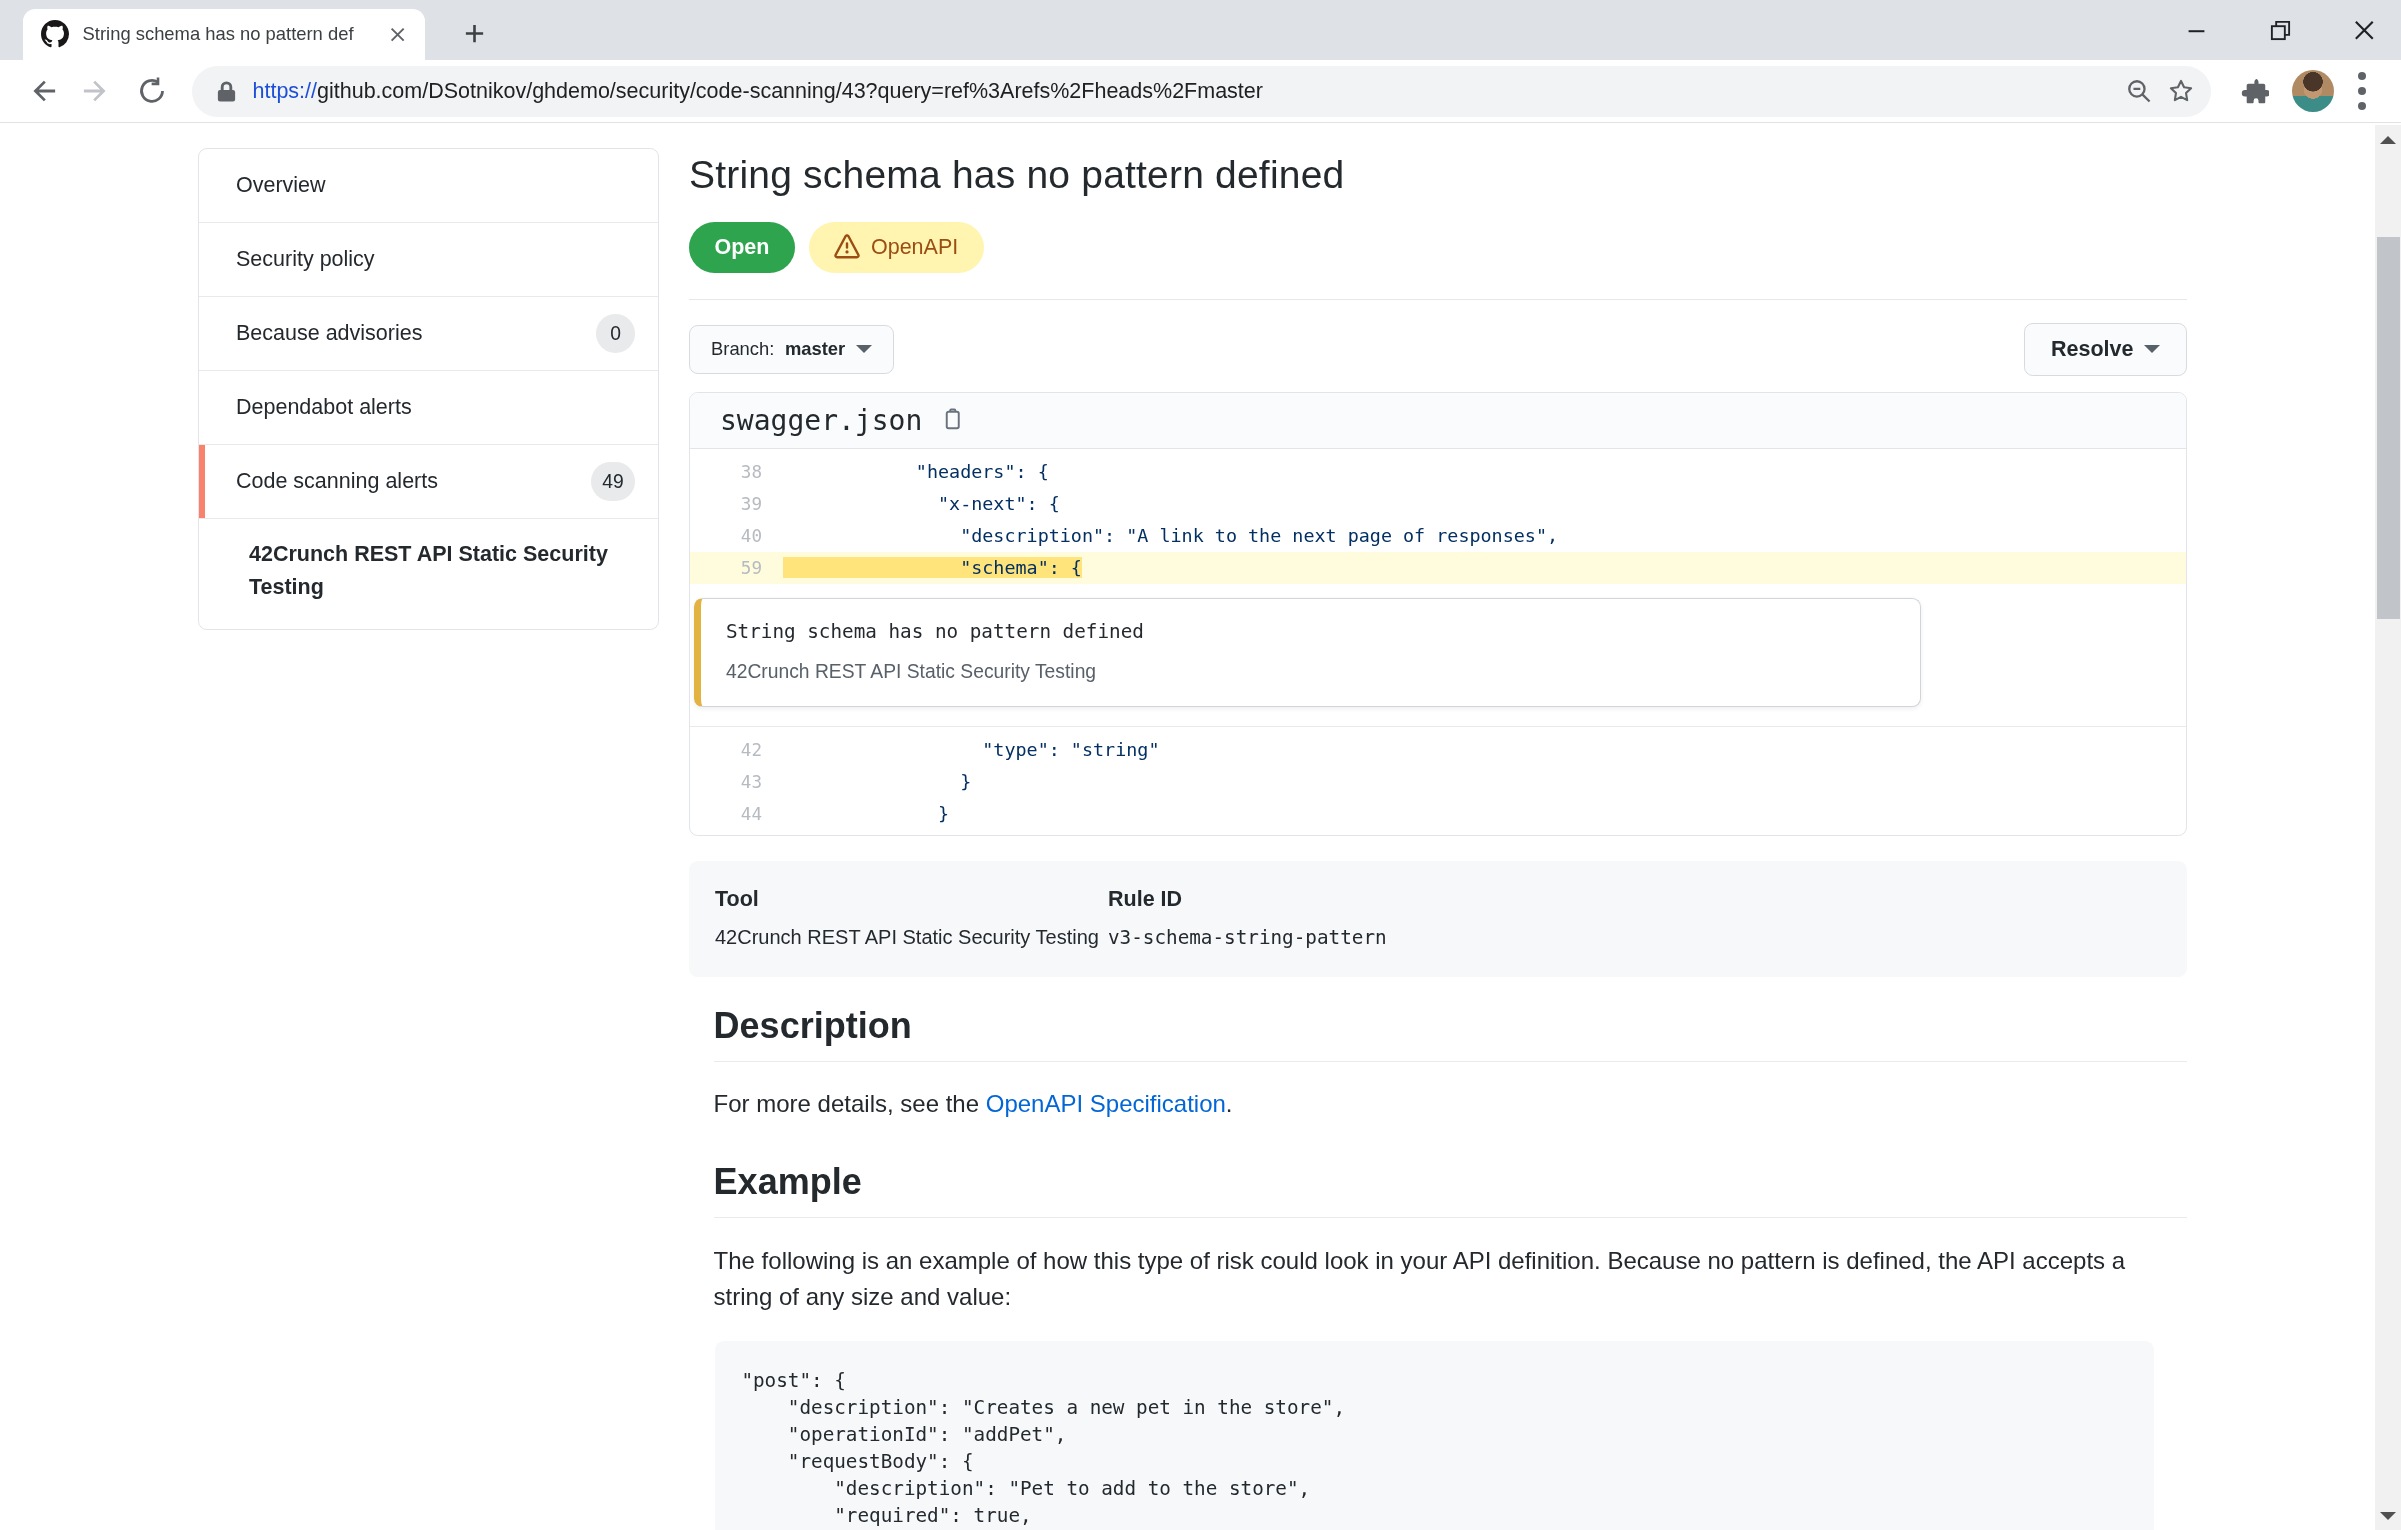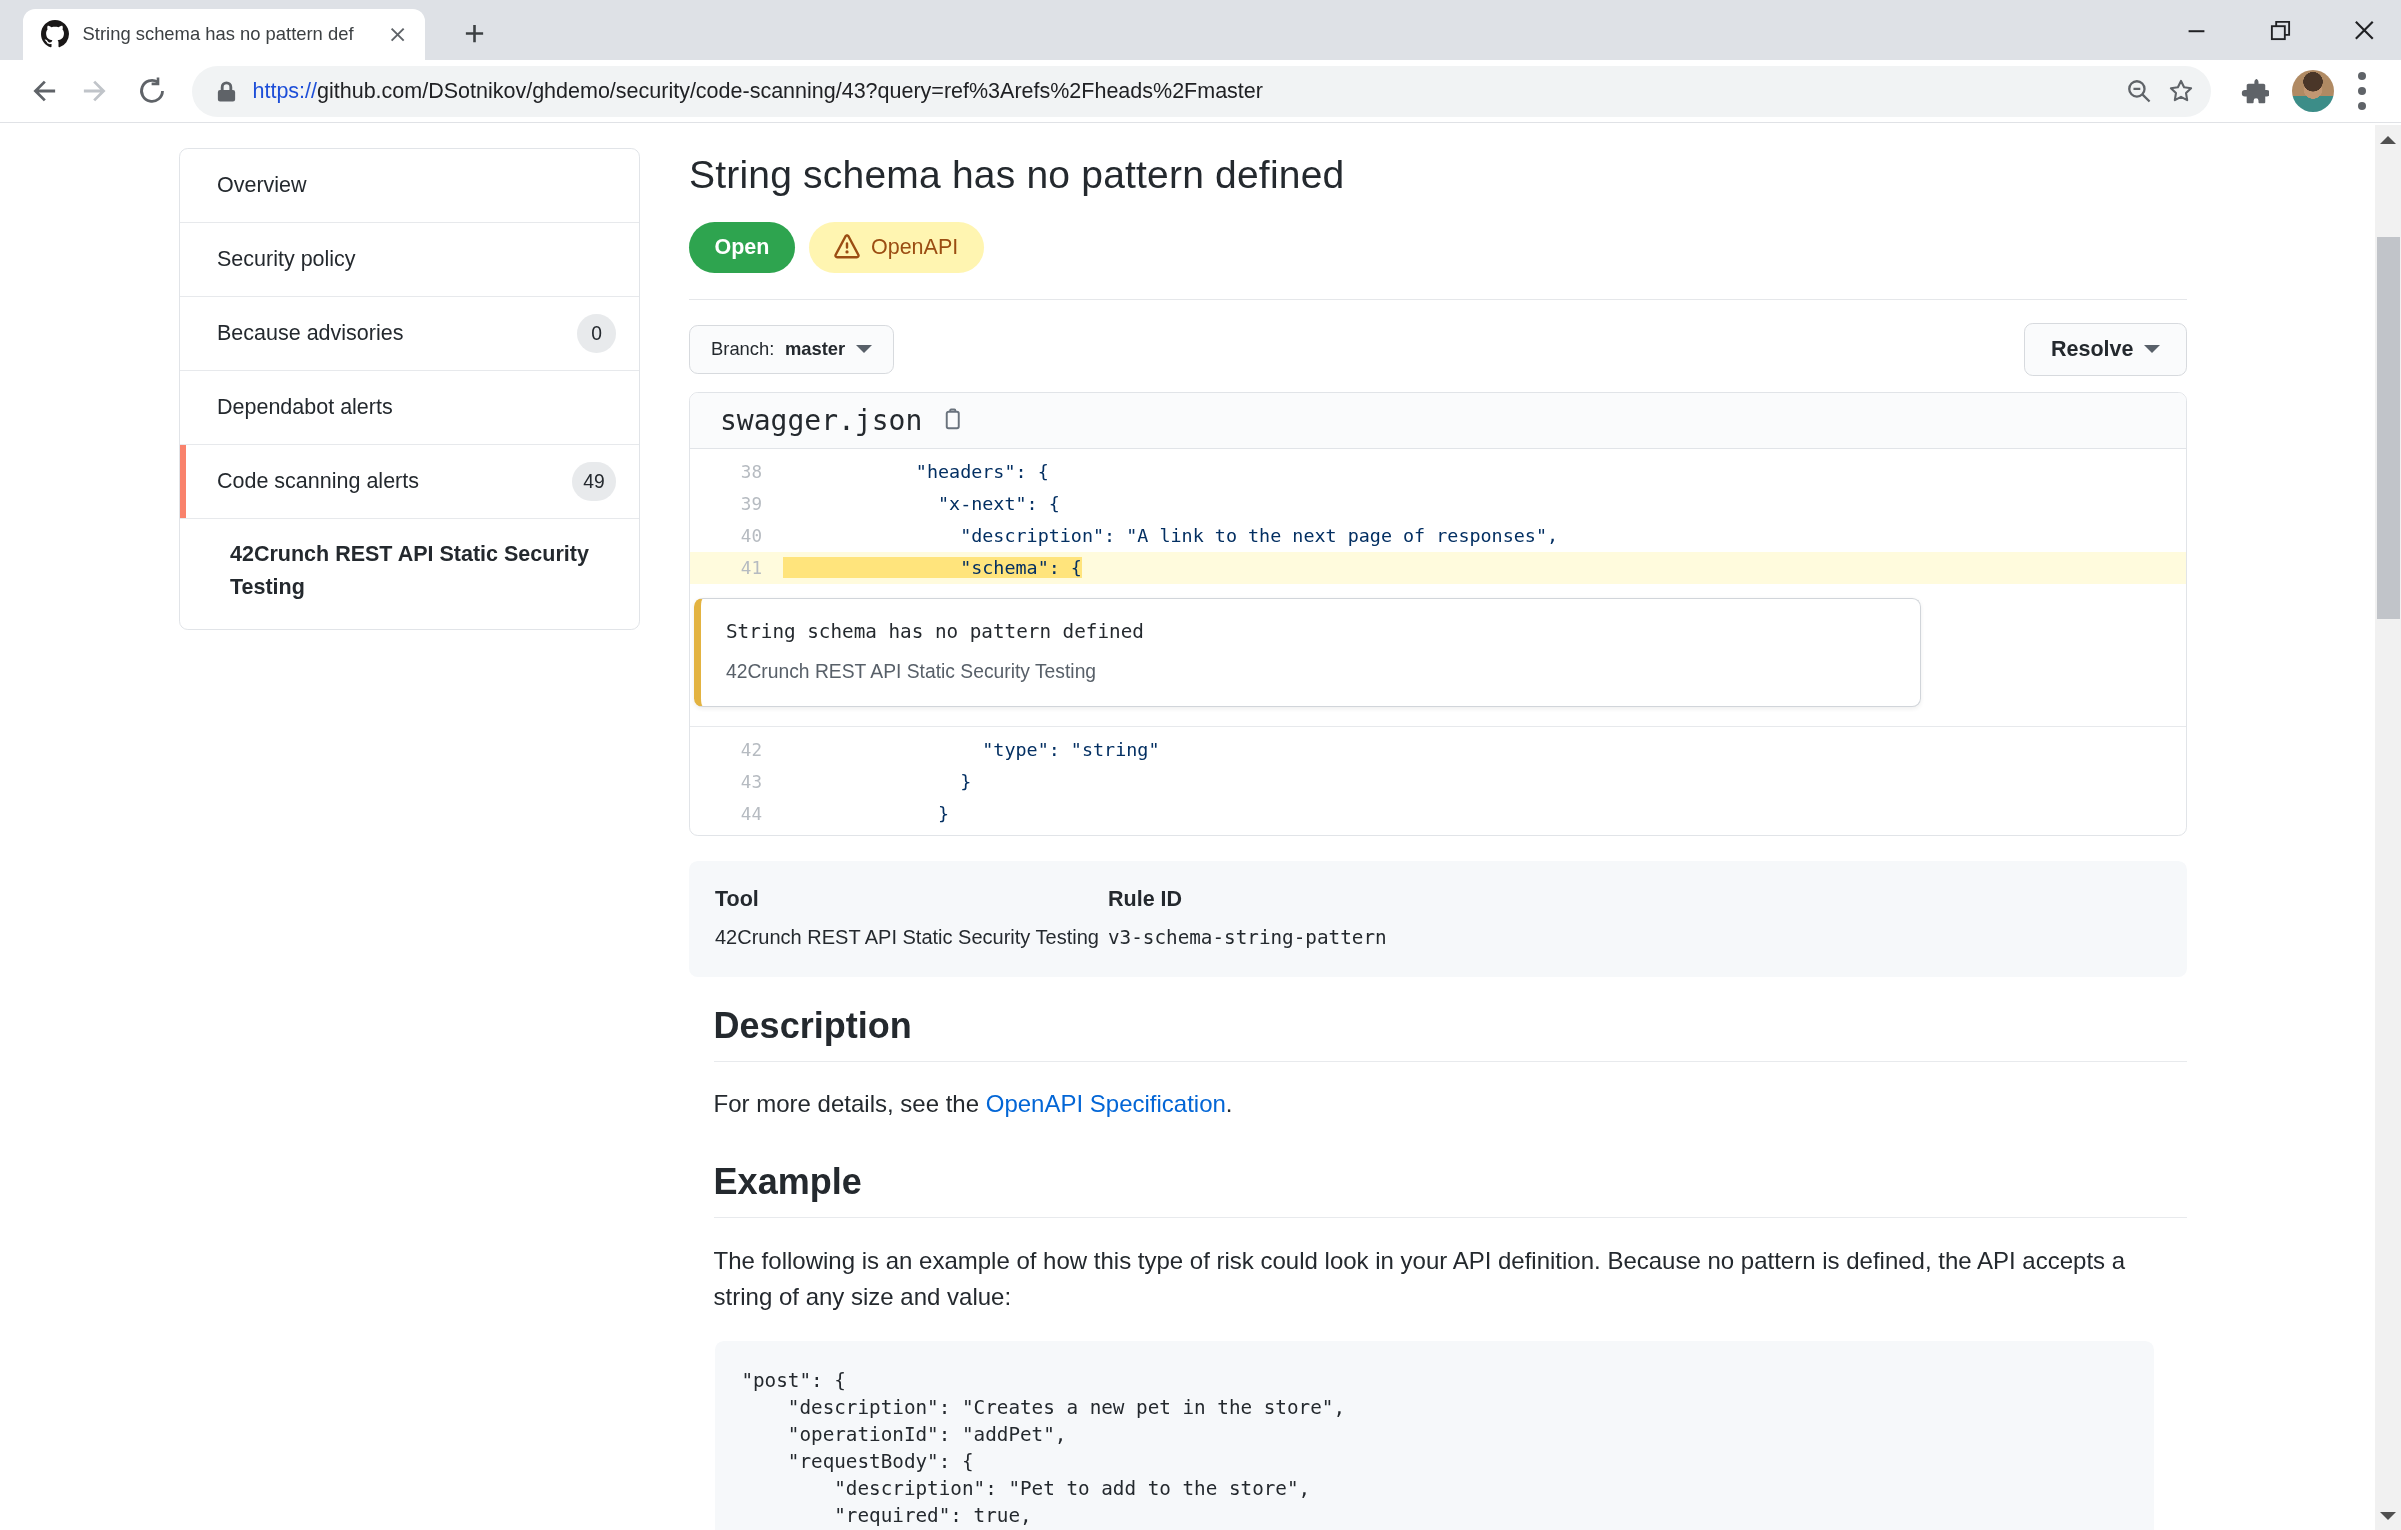--- a/index.html
+++ b/index.html
@@ -47,21 +47,21 @@
 
   
   .scrollbar { position:absolute; top:0; right:0; bottom:0; width:26px; background:#f1f1f1; }
   .sb-arrow { position:absolute; left:0; width:26px; height:30px; display:flex; align-items:center; justify-content:center; }
   .sb-arrow.up { top:0; } .sb-arrow.down { bottom:0; }
   .tri-up { width:0; height:0; border-left:8px solid transparent; border-right:8px solid transparent; border-bottom:8.8px solid #505050; }
   .tri-down { width:0; height:0; border-left:8px solid transparent; border-right:8px solid transparent; border-top:8.8px solid #505050; }
   .sb-thumb { position:absolute; left:1.8px; width:23px; top:112px; height:382px; background:#c1c4c9; }
 
   
-  .sidebar { position:absolute; left:179px; top:23px; width:461px;
+  .sidebar { position:absolute; left:198px; top:23px; width:461px;
     border:1.8px solid #e1e4e8; border-radius:8.8px; background:#fff; overflow:hidden; }
   .nav-item { position:relative; height:74px; display:flex; align-items:center;
     padding:0 23px 0 37px; border-bottom:1.8px solid #e7e9ec; font-size:21.5px; color:#24292e; }
   .nav-item.active::before { content:""; position:absolute; left:0; top:0; bottom:0; width:6.1px; background:#f9826c; }
   .counter { margin-left:auto; background:#e8eaec; color:#24292e; border-radius:19.3px;
     min-width:39px; height:39px; line-height:39px; text-align:center; font-size:19.3px; padding:0 11.4px; }
   .subitem { padding:19.3px 26px 24.6px 50px; font-size:21.5px; font-weight:bold; line-height:33px; }
 
   
   .main { position:absolute; left:689px; top:23px; width:1498px; }
@@ -283,21 +283,21 @@
           </div>
           <div class="code-row">
             <span class="ln">39</span>
             <span class="code-text">              "x-next": {</span>
           </div>
           <div class="code-row">
             <span class="ln">40</span>
             <span class="code-text">                "description": "A link to the next page of responses",</span>
           </div>
           <div class="code-row hl">
-            <span class="ln">41</span>
+            <span class="ln">59</span>
             <span class="code-text">                "schema": {</span>
           </div>
         </div>
 
         <div class="annotation-zone">
           <div class="annotation-card">
             <div class="ann-msg">String schema has no pattern defined</div>
             <div class="ann-tool">42Crunch REST API Static Security Testing</div>
           </div>
         </div>

